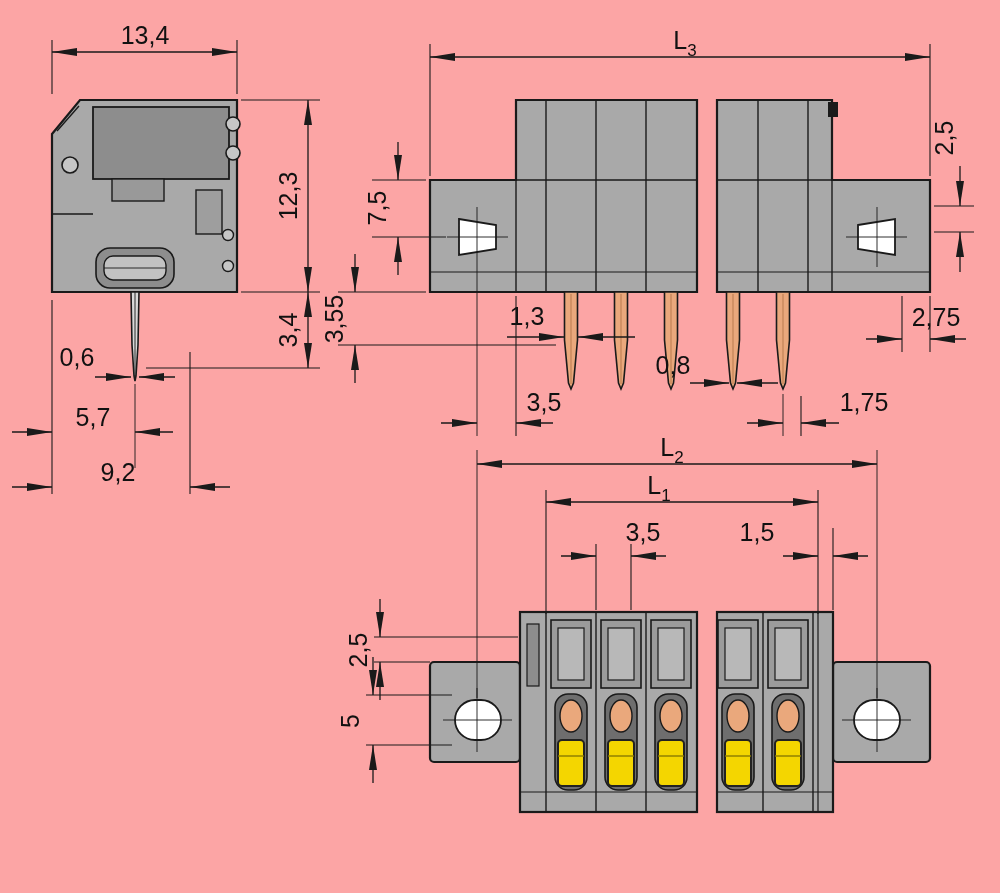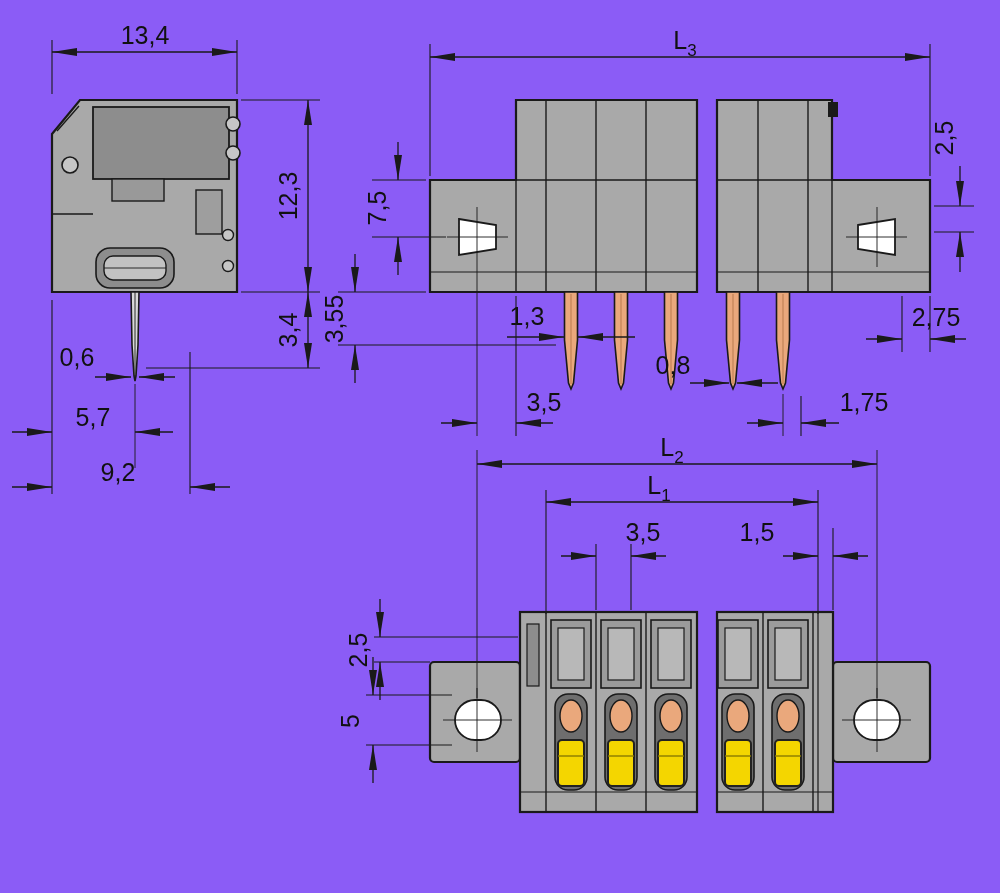--- a/index.html
+++ b/index.html
@@ -1,16 +1,16 @@
 <!DOCTYPE html>
 <html><head>
 <meta charset="utf-8">
 <style>
   html,body{margin:0;padding:0;background:#ffffff;}
-  .canvas{position:relative;width:1000px;height:893px;background:#8b5cf6;overflow:hidden;}
+  .canvas{position:relative;width:1000px;height:893px;background:#fca5a5;overflow:hidden;}
   svg{display:block;}
   .dim{font-family:"Liberation Sans","DejaVu Sans",sans-serif;font-size:25px;fill:#111;}
   .sub{font-size:17px;}
   .p2{stroke:#1a1a1a;stroke-width:2.2;}
   .l18{stroke:#1a1a1a;stroke-width:1.8;}
   .l16{stroke:#1a1a1a;stroke-width:1.6;}
   .l14{stroke:#1a1a1a;stroke-width:1.4;}
   .l12{stroke:#1a1a1a;stroke-width:1.2;}
   .dimline{stroke:#1a1a1a;stroke-width:1.3;fill:none;}
   .ext{stroke:#1a1a1a;stroke-width:1.1;fill:none;}

